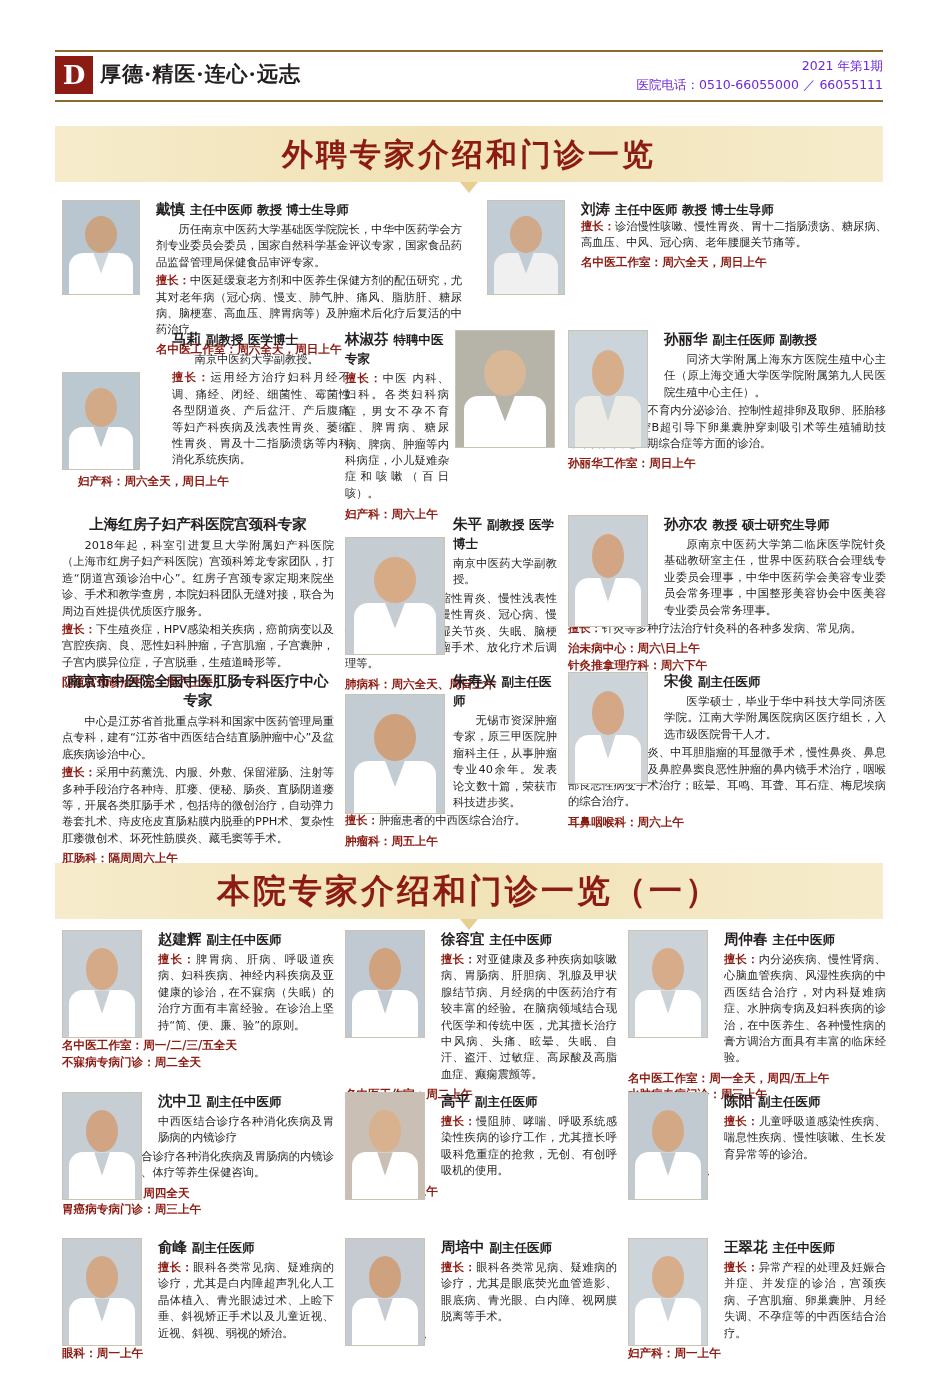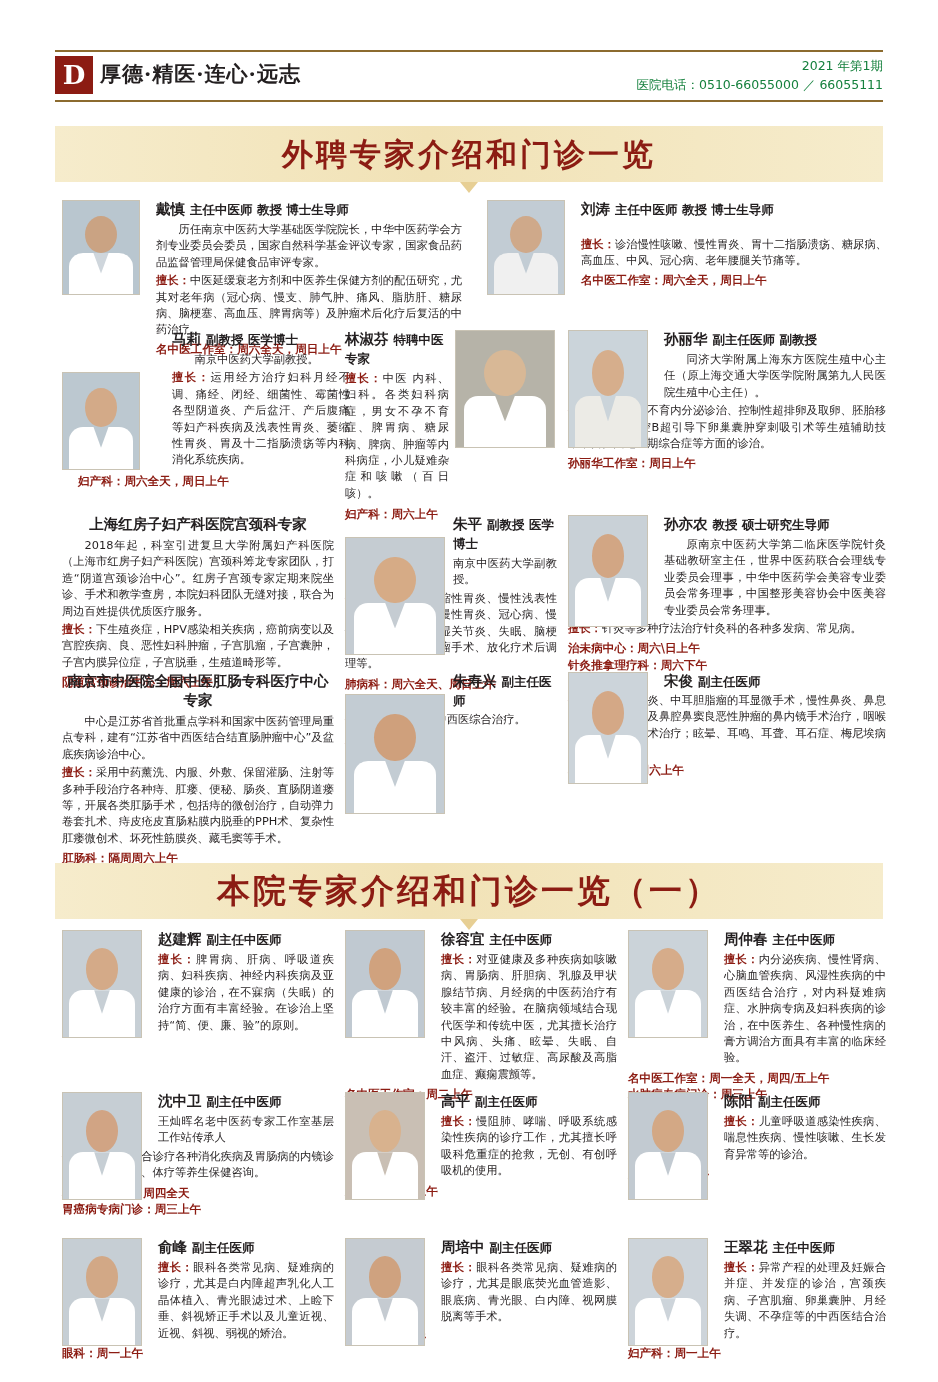--- a/index.html
+++ b/index.html
@@ -24,21 +24,21 @@
     background:#8c1c13;color:#fff;font-family:"DejaVu Serif","Liberation Serif",serif;
     font-size:26px;font-weight:bold;text-align:center;line-height:38px;
   }
   .slogan{
     position:absolute;left:100px;top:10px;
     font-family:"DejaVu Serif","Liberation Serif",serif;
     font-size:21px;font-weight:bold;letter-spacing:1px;color:#231f20;
   }
   .issue{
     position:absolute;right:55px;top:6px;text-align:right;
-    font-size:12.5px;line-height:19px;color:#15803d;
+    font-size:12.5px;line-height:19px;color:#6d28d9;
   }
 
   
   .banner{
     position:absolute;left:55px;width:828px;height:56px;
     background:linear-gradient(to right,#f6eccc 0%,#f1e2b6 45%,#f6eccc 100%);
   }
   .banner .btitle{
     position:absolute;left:0;top:0;width:828px;text-align:center;line-height:56px;
     font-family:"DejaVu Serif","Liberation Serif",serif;
@@ -123,21 +123,21 @@
     <div class="photo" style="width:78px;height:95px;">
       <div class="sky" style="background:#c2ccd4"></div>
         <div class="head" style="background:#cfa98a"></div>
       <div class="body" style="background:#f0f0f0"></div>
         <div class="collar" style="background:#c2ccd4"></div>
     </div>
     <div style="margin-left:94px;">
       <div class="name">
         <span>刘涛</span> <span class="title">主任中医师 教授 博士生导师</span>
       </div>
-      <div class="bio" style="margin-top:18px;"><span class="lbl">擅长：</span><span>诊治慢性咳嗽、慢性胃炎、胃十二指肠溃疡、糖尿病、高血压、中风、冠心病、老年腰腿关节痛等。</span></div>
+      <div class="bio" style="margin-top:0;"><span class="lbl">擅长：</span><span>诊治慢性咳嗽、慢性胃炎、胃十二指肠溃疡、糖尿病、高血压、中风、冠心病、老年腰腿关节痛等。</span></div>
       <div class="clinic" style="margin-top:2px;">名中医工作室：周六全天，周日上午</div>
     </div>
   </div>
 
   <div class="doc" style="left:62px;top:330px;width:272px;padding-left:16px;">
     <div class="photo" style="left:0;top:42px;width:78px;height:98px;">
       <div class="sky" style="background:#bcc8d0"></div>
         <div class="head" style="background:#d3aa88"></div>
       <div class="body"></div>
         <div class="collar" style="background:#bcc8d0"></div>
@@ -238,36 +238,38 @@
     <div class="photo" style="left:0;top:22px;width:100px;height:120px;">
       <div class="sky" style="background:#c3ccd3"></div>
         <div class="head" style="background:#cfa07c"></div>
       <div class="body"></div>
         <div class="collar" style="background:#c3ccd3"></div>
     </div>
     <div style="margin-left:108px;">
       <div class="name">
         <span>朱寿兴</span> <span class="title">副主任医师</span>
       </div>
+      <div class="bio indent" style="margin-top:3px;">无锡市资深肿瘤专家，原三甲医院肿瘤科主任，从事肿瘤专业40余年。发表论文数十篇，荣获市科技进步奖。</div>
       <div class="bio" style="margin-top:2px;margin-left:-108px;"><span class="lbl">擅长：</span><span>肿瘤患者的中西医综合治疗。</span></div>
       <div class="clinic" style="margin-top:3px;margin-left:-108px;">肿瘤科：周五上午</div>
     </div>
   </div>
 
   <div class="doc" style="left:568px;top:672px;width:318px;">
     <div class="photo" style="left:0;top:0;width:80px;height:112px;">
       <div class="sky" style="background:#ccd4da"></div>
         <div class="head" style="background:#d4a886"></div>
       <div class="body"></div>
         <div class="collar" style="background:#ccd4da"></div>
     </div>
     <div style="margin-left:96px;">
       <div class="name">
         <span>宋俊</span> <span class="title">副主任医师</span>
       </div>
+      <div class="bio indent" style="margin-top:3px;">医学硕士，毕业于华中科技大学同济医学院。江南大学附属医院病区医疗组长，入选市级医院骨干人才。</div>
       <div class="bio" style="margin-top:2px;margin-left:-96px;"><span class="lbl">擅长：</span><span>慢性中耳炎、中耳胆脂瘤的耳显微手术，慢性鼻炎、鼻息肉、鼻中隔偏曲及鼻腔鼻窦良恶性肿瘤的鼻内镜手术治疗，咽喉部良恶性病变手术治疗；眩晕、耳鸣、耳聋、耳石症、梅尼埃病的综合治疗。</span></div>
       <div class="clinic" style="margin-top:3px;margin-left:-96px;">耳鼻咽喉科：周六上午</div>
     </div>
   </div>
 
   <div class="banner banner2" style="top:863px;">
     <div class="btitle">本院专家介绍和门诊一览（一）</div>
     <div class="tri"></div>
   </div>
 
@@ -276,20 +278,22 @@
       <div class="sky" style="background:#c7cfd5"></div>
         <div class="head" style="background:#d4aa88"></div>
       <div class="body"></div>
         <div class="collar" style="background:#c7cfd5"></div>
     </div>
     <div style="margin-left:96px;">
       <div class="name">
         <span>赵建辉</span> <span class="title">副主任中医师</span>
       </div>
       <div class="bio" style="margin-top:3px;"><span class="lbl">擅长：</span><span>脾胃病、肝病、呼吸道疾病、妇科疾病、神经内科疾病及亚健康的诊治，在不寐病（失眠）的治疗方面有丰富经验。在诊治上坚持“简、便、廉、验”的原则。</span></div>
+      <div class="clinic" style="margin-top:3px;margin-left:-96px;white-space:pre-line;">名中医工作室：周一/二/三/五全天
+不寐病专病门诊：周二全天</div>
     </div>
   </div>
 
   <div class="doc" style="left:345px;top:930px;width:272px;">
     <div class="photo" style="left:0;top:0;width:80px;height:108px;">
       <div class="sky" style="background:#c0c9d1"></div>
         <div class="head" style="background:#d0a27e"></div>
       <div class="body"></div>
         <div class="collar" style="background:#c0c9d1"></div>
     </div>
@@ -323,21 +327,21 @@
     <div class="photo" style="left:0;top:0;width:80px;height:108px;">
       <div class="sky" style="background:#c6ced4"></div>
         <div class="head" style="background:#d1a484"></div>
       <div class="body"></div>
         <div class="collar" style="background:#c6ced4"></div>
     </div>
     <div style="margin-left:96px;">
       <div class="name">
         <span>沈中卫</span> <span class="title">副主任中医师</span>
       </div>
-      <div class="bio" style="margin-top:3px;">王灿晖名老中医药专家工作室基层工作站传承人</div>
+      <div class="bio" style="margin-top:3px;">中西医结合诊疗各种消化疾病及胃肠病的内镜诊疗</div>
       <div class="bio" style="margin-top:2px;margin-left:-96px;"><span class="lbl">擅长：</span><span>中西医结合诊疗各种消化疾病及胃肠病的内镜诊疗，并提供食疗、体疗等养生保健咨询。</span></div>
       <div class="clinic" style="margin-top:3px;margin-left:-96px;white-space:pre-line;">名中医工作室：周四全天
 胃癌病专病门诊：周三上午</div>
     </div>
   </div>
 
   <div class="doc" style="left:345px;top:1092px;width:272px;">
     <div class="photo" style="left:0;top:0;width:80px;height:108px;">
       <div class="sky" style="background:#c9bfb4"></div>
         <div class="head" style="background:#d8b28e"></div>

